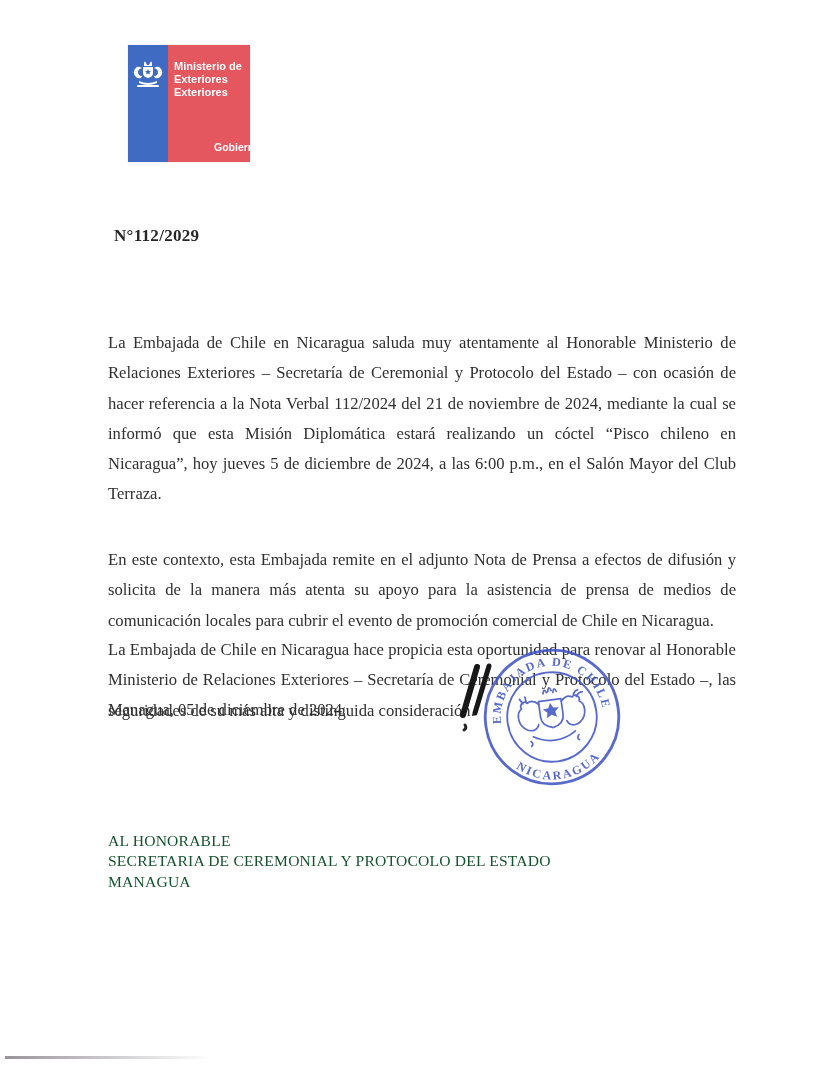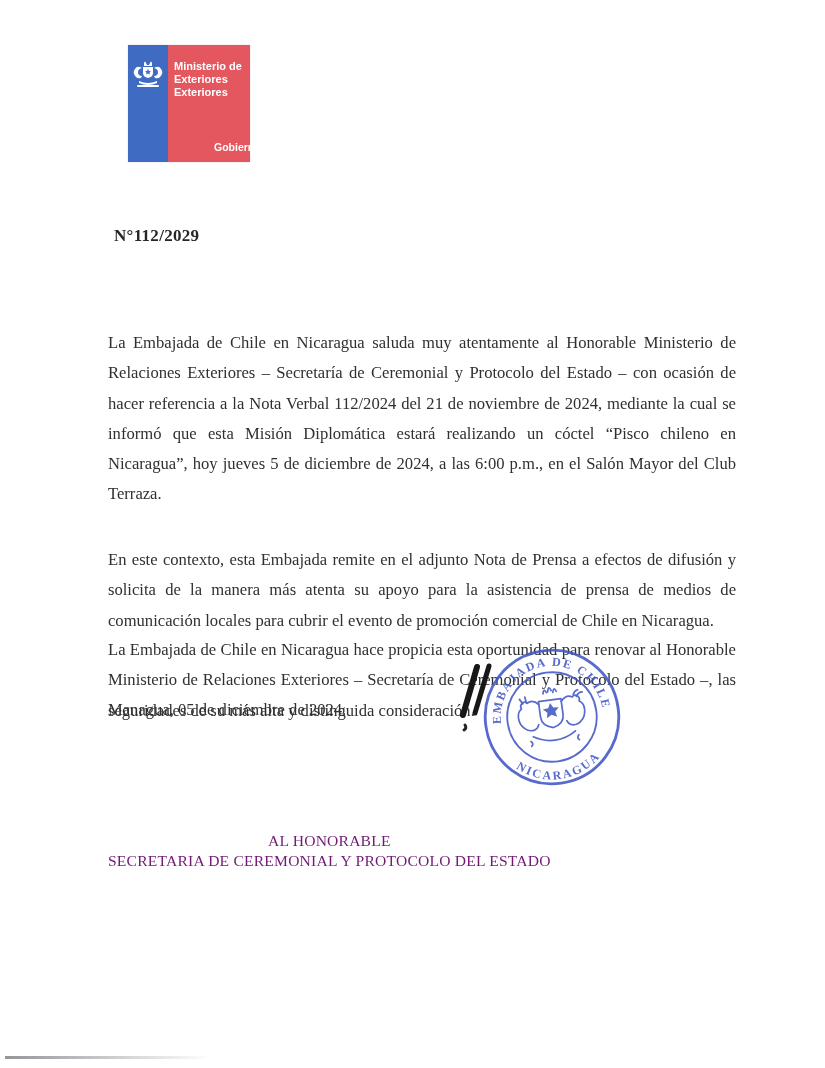--- a/index.html
+++ b/index.html
@@ -109,23 +109,22 @@
   .stamp .coa { fill: none; stroke: #4156c6; stroke-width: 2.4; stroke-linecap: round; stroke-linejoin: round; }
   .stamp .coa-fill { fill: #4156c6; stroke: none; }
 
   
   .recipient {
     position: absolute;
     left: 108px; top: 831px;
     font-size: 15.6px;
     line-height: 20.4px;
     letter-spacing: .2px;
-    color: #701a75;
+    color: #14532d;
     white-space: nowrap;
-    text-align: center;
   }
 
   
   .scan-artifact {
     position: absolute;
     left: 5px; top: 1056px;
     width: 206px; height: 3px;
     background: linear-gradient(to right, #98949a, rgba(255,255,255,0));
   }
 </style>
@@ -200,17 +199,18 @@
 
         <path class="coa" d="M70 124 q14 9 30 9 q16 0 30 -9"></path>
         <path class="coa" d="M66 130 q4 4 0 7 M134 130 q-4 4 0 7"></path>
       </g>
     </svg>
   </div>
 
   <div class="recipient">
     <div>AL HONORABLE</div>
     <div>SECRETARIA DE CEREMONIAL Y PROTOCOLO DEL ESTADO</div>
+    <div>MANAGUA</div>
   </div>
 
   <div class="scan-artifact"></div>
 
 </div>
 
 </body></html>

